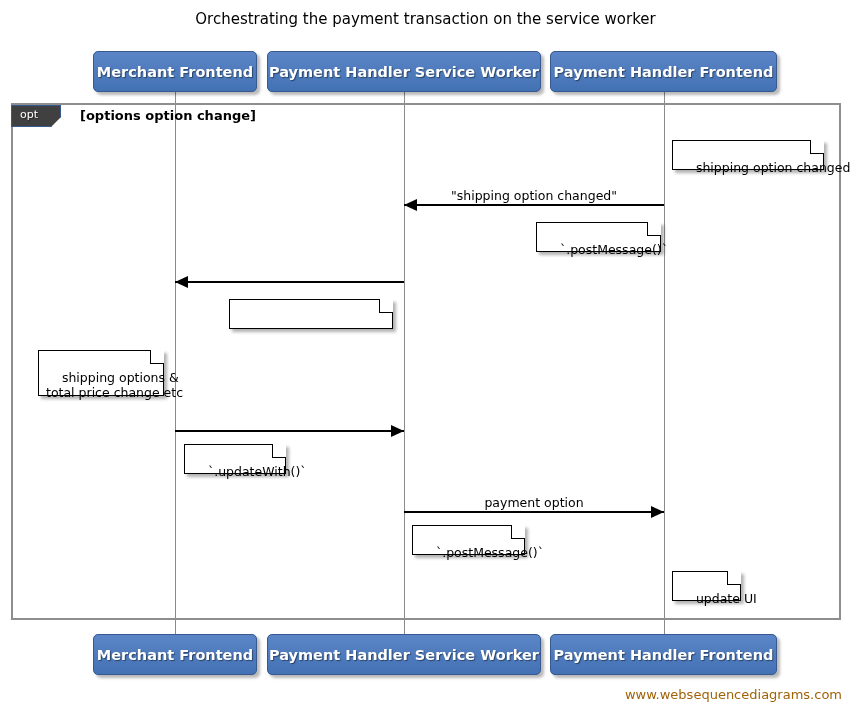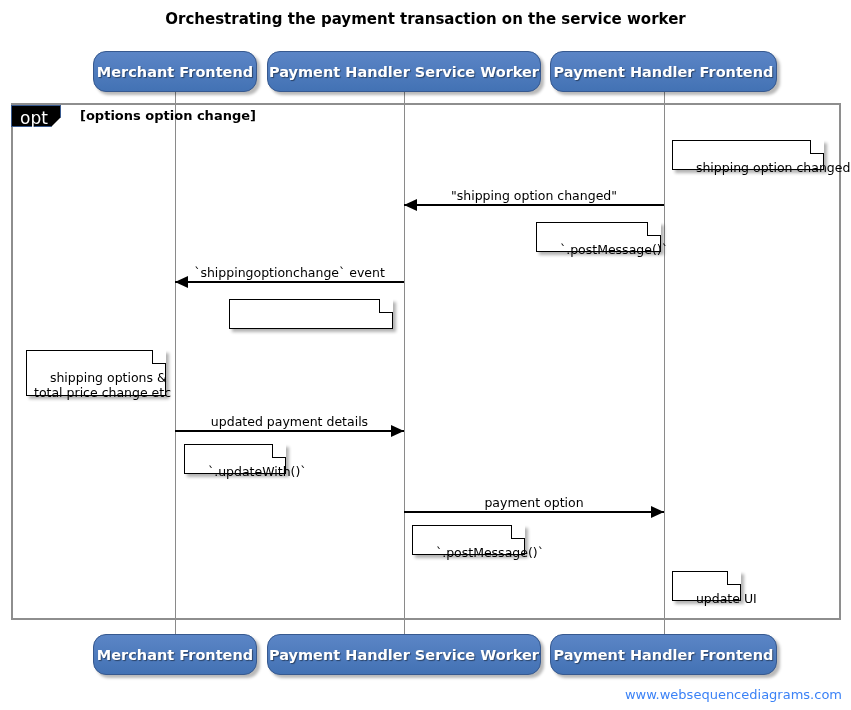--- a/index.html
+++ b/index.html
@@ -23,33 +23,33 @@
   }
 
   
   .diagram-title {
     position: absolute;
     left: 0;
     top: 10px;
     width: 851px;
     text-align: center;
     font-size: 15px;
-    font-weight: bold;
+    font-weight: normal;
     letter-spacing: 0px;
     color: #000;
   }
 
   
   .actor-box {
     position: absolute;
     box-sizing: border-box;
     background: linear-gradient(#5b85c6, #4372b4);
     background-color: #4a7ebb;
     border: 1px solid #37598f;
-    border-radius: 13px;
+    border-radius: 5px;
     color: #ffffff;
     font-size: 14.5px;
     font-weight: bold;
     display: flex;
     align-items: center;
     justify-content: center;
     text-shadow: 1px 1px 1px rgba(0,0,0,0.45);
     box-shadow: 3px 3px 3px rgba(0,0,0,0.28);
     white-space: nowrap;
   }
@@ -64,24 +64,24 @@
   
   .frag-box {
     position: absolute;
     box-sizing: border-box;
     border: 2px solid #8e8e8e;
     background: transparent;
   }
   .frag-tag {
     position: absolute;
     box-sizing: border-box;
-    background: #000000;
+    background: #404040;
     border: 1px solid #37598f;
     color: #ffffff;
-    font-size: 17px;
+    font-size: 11px;
     font-weight: normal;
     padding: 2px 0 0 8px;
     text-shadow: 1px 1px 1px rgba(0,0,0,0.4);
     clip-path: polygon(0 0, 100% 0, 100% 55%, 80% 100%, 0 100%);
   }
   .frag-guard {
     position: absolute;
     font-size: 13px;
     font-weight: bold;
     color: #000;
@@ -147,21 +147,21 @@
     box-sizing: border-box;
     transform-origin: top right;
   }
 
   
   .footer {
     position: absolute;
     right: 9px;
     bottom: 8px;
     font-size: 13px;
-    color: #3b82f6;
+    color: #a16207;
     white-space: nowrap;
     margin-left: 39px;
   }
 </style>
 </head>
 <body>
 
 <div id="diagram">
 
   <div class="diagram-title">Orchestrating the payment transaction on the service worker</div>
@@ -207,37 +207,35 @@
 
   <div class="note" style="left:536px; top:222px; width:125px; height:30px;">
     <span>`.postMessage()`</span>
     <span class="fold-tri"></span>
   </div>
 
   <div class="msg left" style="left:175px; top:281px; width:229px;">
     <div class="line" style="width:229px;"></div>
     <div class="head" style="left:0px;"></div>
   </div>
-  <div class="msg-label" style="left:175px; top:265px; width:229px;">`shippingoptionchange` event</div>
 
   <div class="note" style="left:229px; top:299px; width:164px; height:30px;">
     <span class="fold-tri"></span>
   </div>
 
-  <div class="note" style="left:26px; top:350px; width:140px; height:46px;">
+  <div class="note" style="left:38px; top:350px; width:126px; height:46px;">
     <span>shipping options &amp;
 total price change etc</span>
     <span class="fold-tri"></span>
   </div>
 
   <div class="msg right" style="left:175px; top:430px; width:229px;">
     <div class="line" style="width:229px;"></div>
     <div class="head" style="left:216px;"></div>
   </div>
-  <div class="msg-label" style="left:175px; top:414px; width:229px;">updated payment details</div>
 
   <div class="note" style="left:184px; top:444px; width:102px; height:30px;text-align:center;">
     <span>`.updateWith()`</span>
     <span class="fold-tri"></span>
   </div>
 
   <div class="msg right" style="left:404px; top:511px; width:260px;">
     <div class="line" style="width:260px;"></div>
     <div class="head" style="left:247px;"></div>
   </div>

